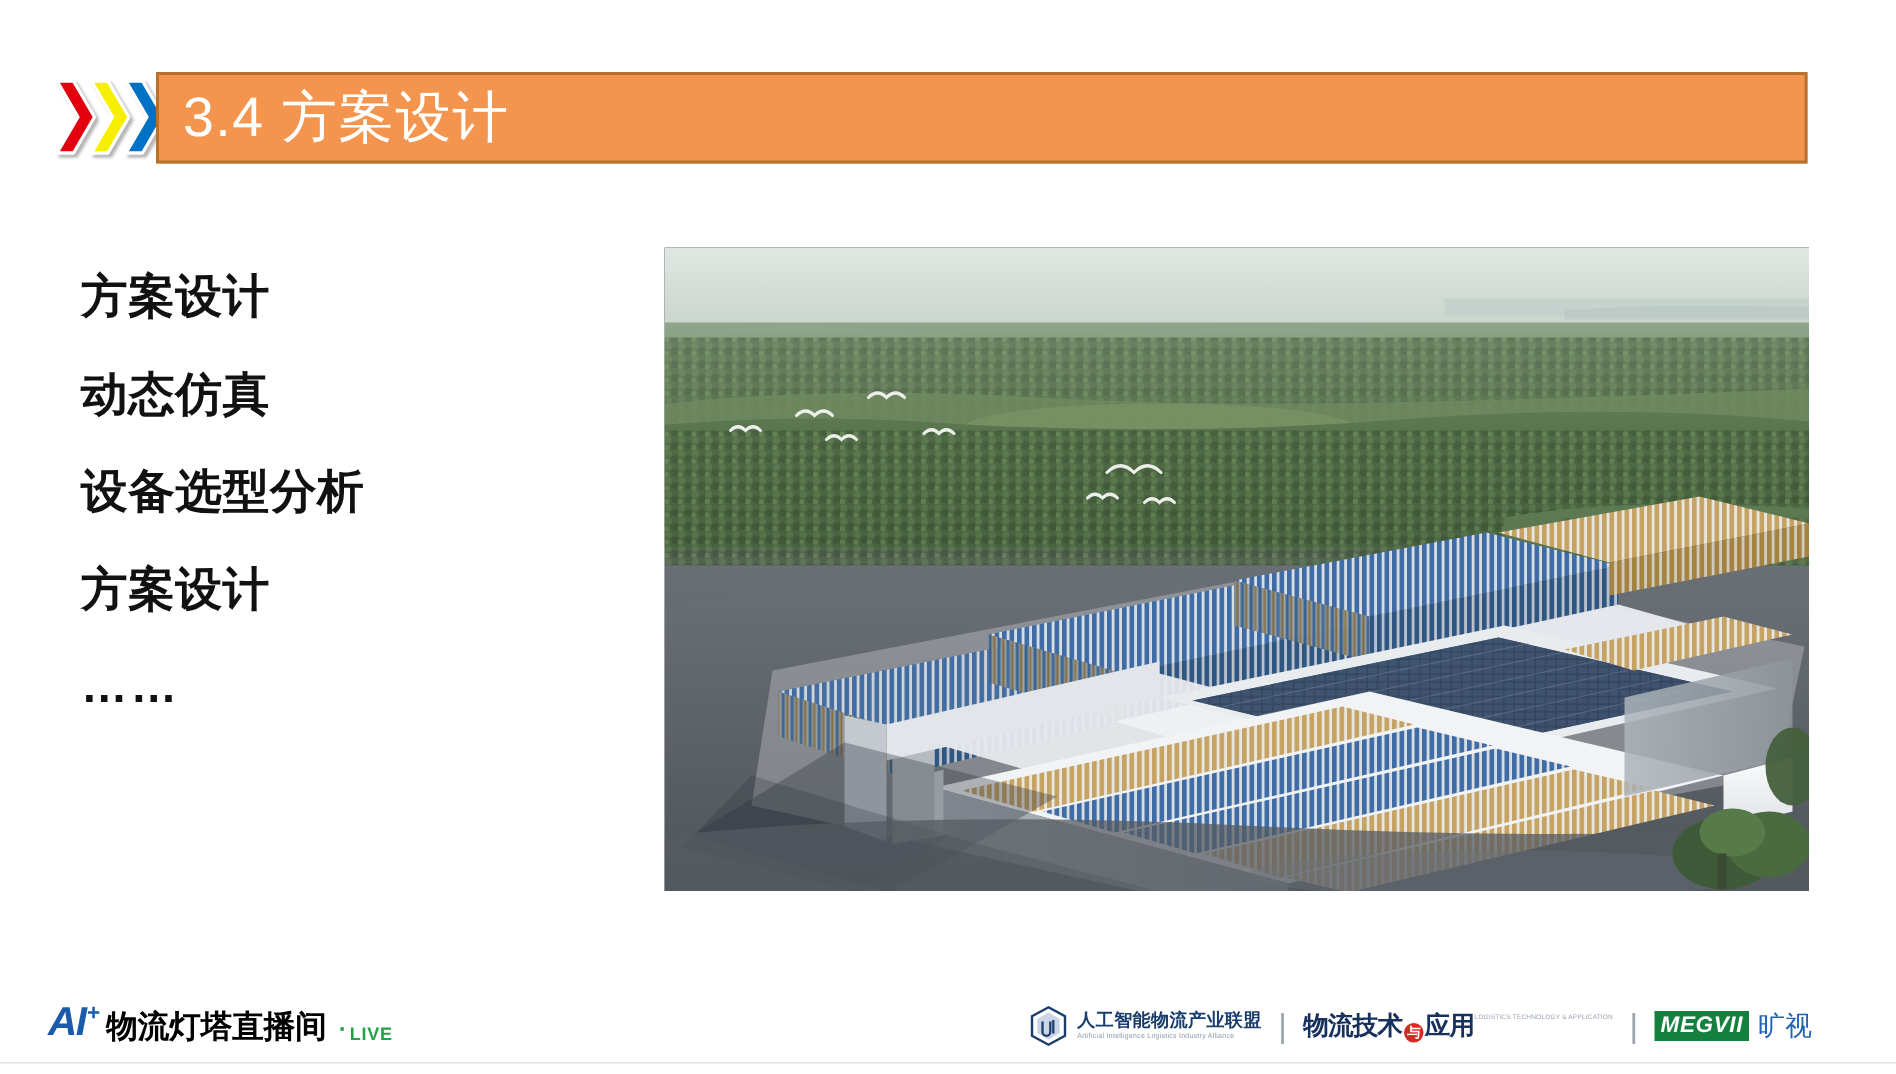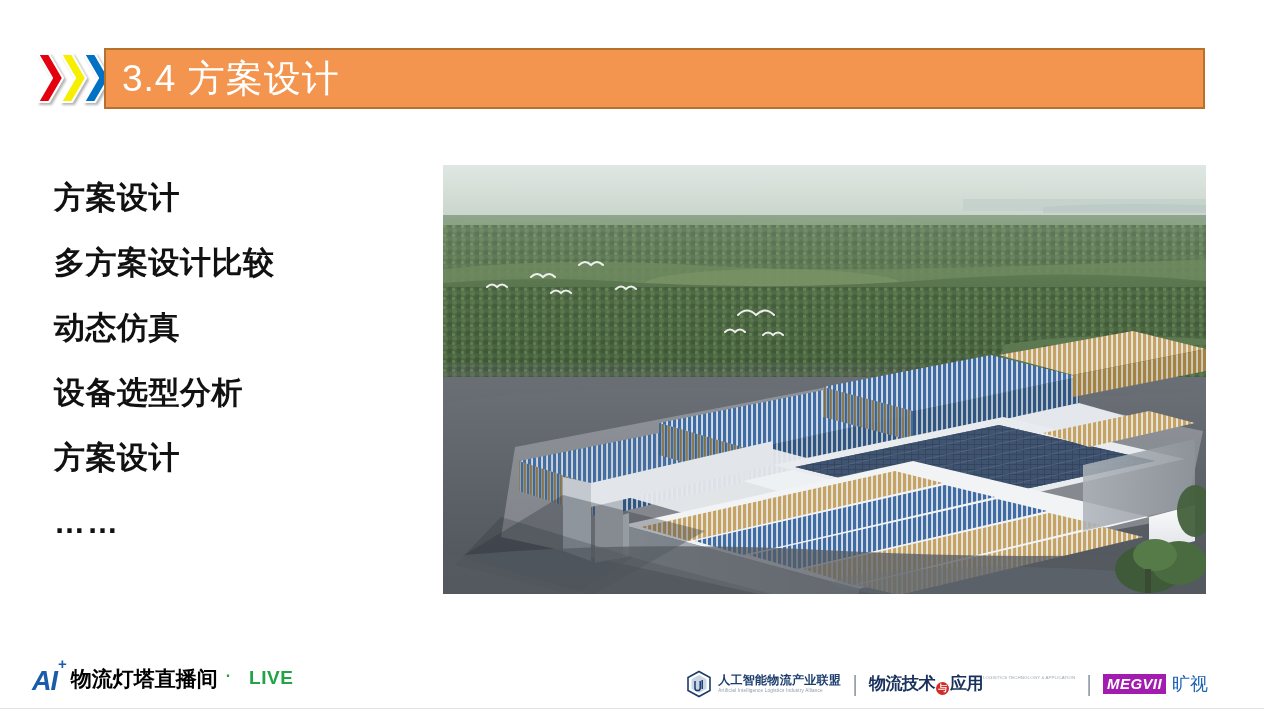--- a/index.html
+++ b/index.html
@@ -121,21 +121,21 @@
     height: 1px;
     background: #e2e2e2;
   }
 
   
   #brand-left {
     position: absolute;
     left: 32px;
     top: 8px;
     display: flex;
-    align-items: flex-start;
+    align-items: flex-end;
     white-space: nowrap;
   }
   #brand-ai {
     color: #1a5bab;
     font-size: 27px;
     font-weight: bold;
     font-style: italic;
     letter-spacing: -1px;
     line-height: 1;
   }
@@ -158,23 +158,23 @@
   }
   #brand-dot {
     color: #22a34a;
     font-size: 16px;
     font-weight: bold;
     margin-left: 8px;
     line-height: 1;
   }
   #brand-live {
     color: #22a34a;
-    font-size: 19px;
-    font-weight: bold;
-    margin-left: 18px;
+    font-size: 12px;
+    font-weight: bold;
+    margin-left: 2px;
     letter-spacing: 0.5px;
     line-height: 1;
   }
 
   
   #brand-right {
     position: absolute;
     right: 56px;
     top: 7px;
     display: flex;
@@ -249,21 +249,21 @@
     letter-spacing: 0.1px;
     line-height: 1.2;
   }
 
   
   #logo-megvii {
     display: flex;
     align-items: center;
   }
   #megvii-box {
-    background: #a21caf;
+    background: #15803d;
     color: #ffffff;
     font-size: 15px;
     font-weight: bold;
     letter-spacing: 0.4px;
     padding: 2px 4px 2px 4px;
     line-height: 1.05;
     font-style: italic;
   }
   #megvii-cn {
     color: #1f64b5;
@@ -299,21 +299,20 @@
       </span>
     </div>
 
     <div id="title-bar">
       <div id="title-text">3.4  方案设计</div>
     </div>
   </div>
 
   <div id="bullet-list">
     <div class="bullet-item">方案设计</div>
-    <div class="bullet-item">多方案设计比较</div>
     <div class="bullet-item">动态仿真</div>
     <div class="bullet-item">设备选型分析</div>
     <div class="bullet-item">方案设计</div>
     <div class="bullet-item ellipsis">……</div>
   </div>
 
   <div id="picture-frame">
     <svg width="763" height="429" viewBox="0 0 763 429">
       <defs>
         <linearGradient id="sky" x1="0" y1="0" x2="0" y2="1">

